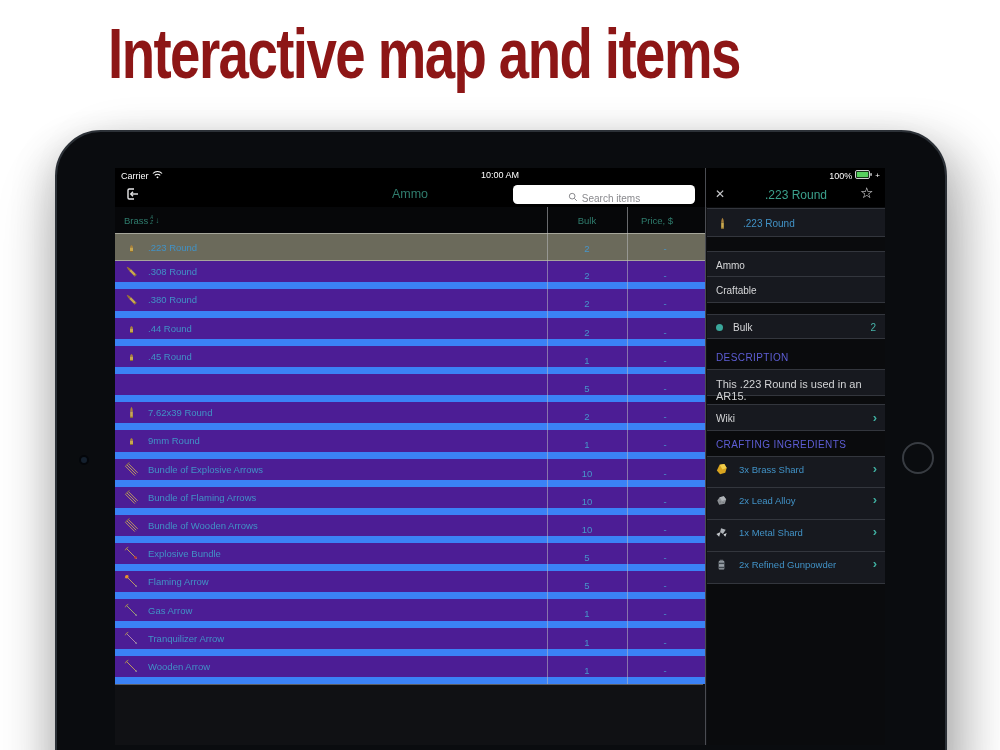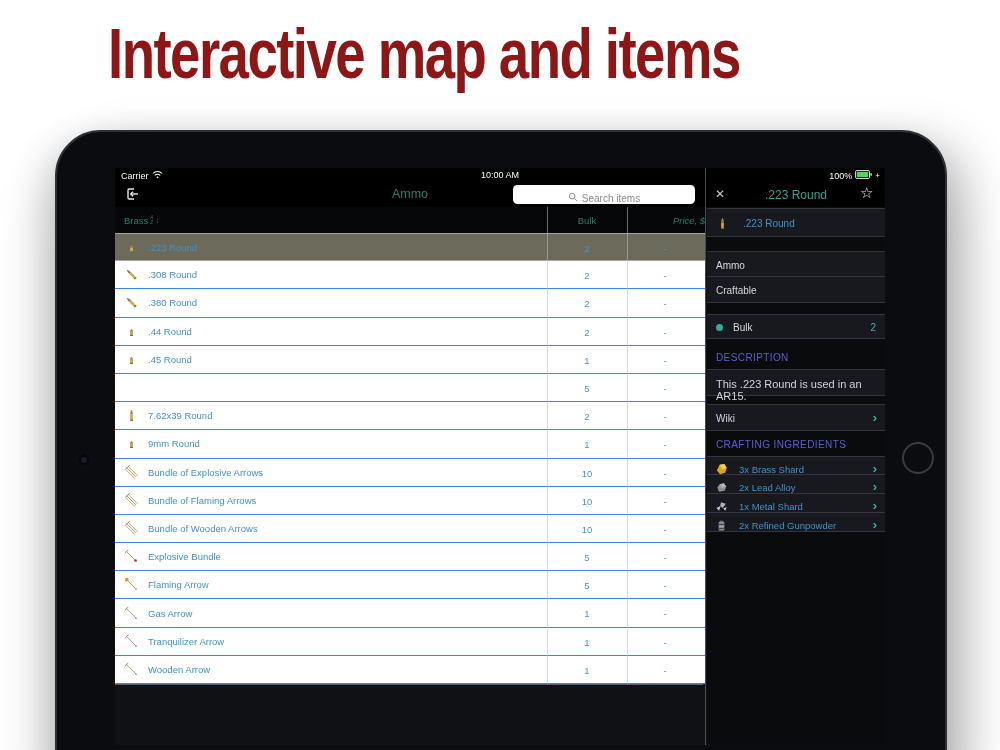--- a/index.html
+++ b/index.html
@@ -45,24 +45,24 @@
   .star-icon{position:absolute;left:745px;top:3px;color:#e9e9eb;font-size:15px;line-height:16px;cursor:pointer;}
 
   
   .list-area{position:absolute;left:0;top:39px;width:590px;height:538px;background:#101114;}
   .table-header{position:absolute;left:0;top:0;width:590px;height:26px;background:#060709;
       color:#2f7c6d;font-size:9.5px;}
   .th-name{position:absolute;left:9px;top:8px;display:flex;align-items:center;gap:2px;}
   .sort-az{display:inline-flex;flex-direction:column;font-size:4.5px;line-height:4.5px;color:#2f7c6d;}
   .sort-arrow{font-size:8px;line-height:8px;}
   .th-bulk{position:absolute;left:432px;width:80px;text-align:center;top:8px;}
-  .th-price{position:absolute;left:536px;width:76px;text-align:center;top:8px;font-style:italic;}
+  .th-price{position:absolute;left:504px;width:76px;text-align:center;top:8px;}
 
   .rows{position:absolute;left:0;top:26px;width:590px;}
-  .trow{position:relative;width:590px;height:28.2px;background:#ffffff;border-bottom:1px solid #3b82f6;
+  .trow{position:relative;width:590px;height:28.2px;background:#4c1d95;border-bottom:7px solid #3b82f6;
       box-sizing:border-box;cursor:pointer;}
   .trow.selected{background:#6b6a5b;border-top:1px solid rgba(225,225,220,.5);border-bottom:1px solid rgba(225,225,220,.5);}
   .cname{position:absolute;left:0;top:0;height:100%;display:flex;align-items:center;}
   .ricon{display:inline-flex;width:15px;height:15px;margin-left:9px;}
   .rlabel{margin-left:9px;font-size:9.5px;color:#4192c6;}
   .cbulk{position:absolute;left:432px;width:80px;top:9px;text-align:center;font-size:9.5px;color:#4796cb;}
   .cprice{position:absolute;left:512px;width:76px;top:9px;text-align:center;font-size:9.5px;color:#4796cb;}
 
   .colline{position:absolute;top:0;width:1px;height:477px;background:rgba(185,187,192,.55);}
   .colline.c1{left:432px;} .colline.c2{left:512px;}
@@ -85,21 +85,21 @@
   .d-prop .dot{position:absolute;left:9px;top:9px;width:7px;height:7px;border-radius:50%;background:#3aa79b;}
   .d-prop .dlabel{position:absolute;left:26px;top:7px;font-size:10px;color:#d6d7d9;}
   .d-prop .dvalue{position:absolute;right:9px;top:7px;font-size:10px;color:#46b2a8;}
   .d-header{height:25px;background:transparent;border:none;}
   .d-header .dlabel{position:absolute;left:9px;top:8px;font-size:10px;color:#5e5ed6;letter-spacing:.4px;}
   .d-text{height:27px;}
   .d-text .dlabel{position:absolute;left:9px;top:8px;font-size:11px;color:#d2d3d5;}
   .d-link{height:27px;cursor:pointer;}
   .d-link .dlabel{position:absolute;left:9px;top:8px;font-size:10px;color:#d6d7d9;}
   .chev{position:absolute;right:8px;top:5px;font-size:13px;font-weight:700;color:#3fae9f;}
-  .d-ing{height:19px;cursor:pointer;}
+  .d-ing{height:32px;cursor:pointer;}
   .d-ing .ricon{position:absolute;left:7px;top:5px;margin:0;}
   .d-ing .dlabel{position:absolute;left:32px;top:7px;font-size:9.5px;color:#4192c6;}
   .d-ing .chev{top:4px;}
 </style>
 </head>
 <body>
 
 <div class="page">
 
   <div class="headline">

